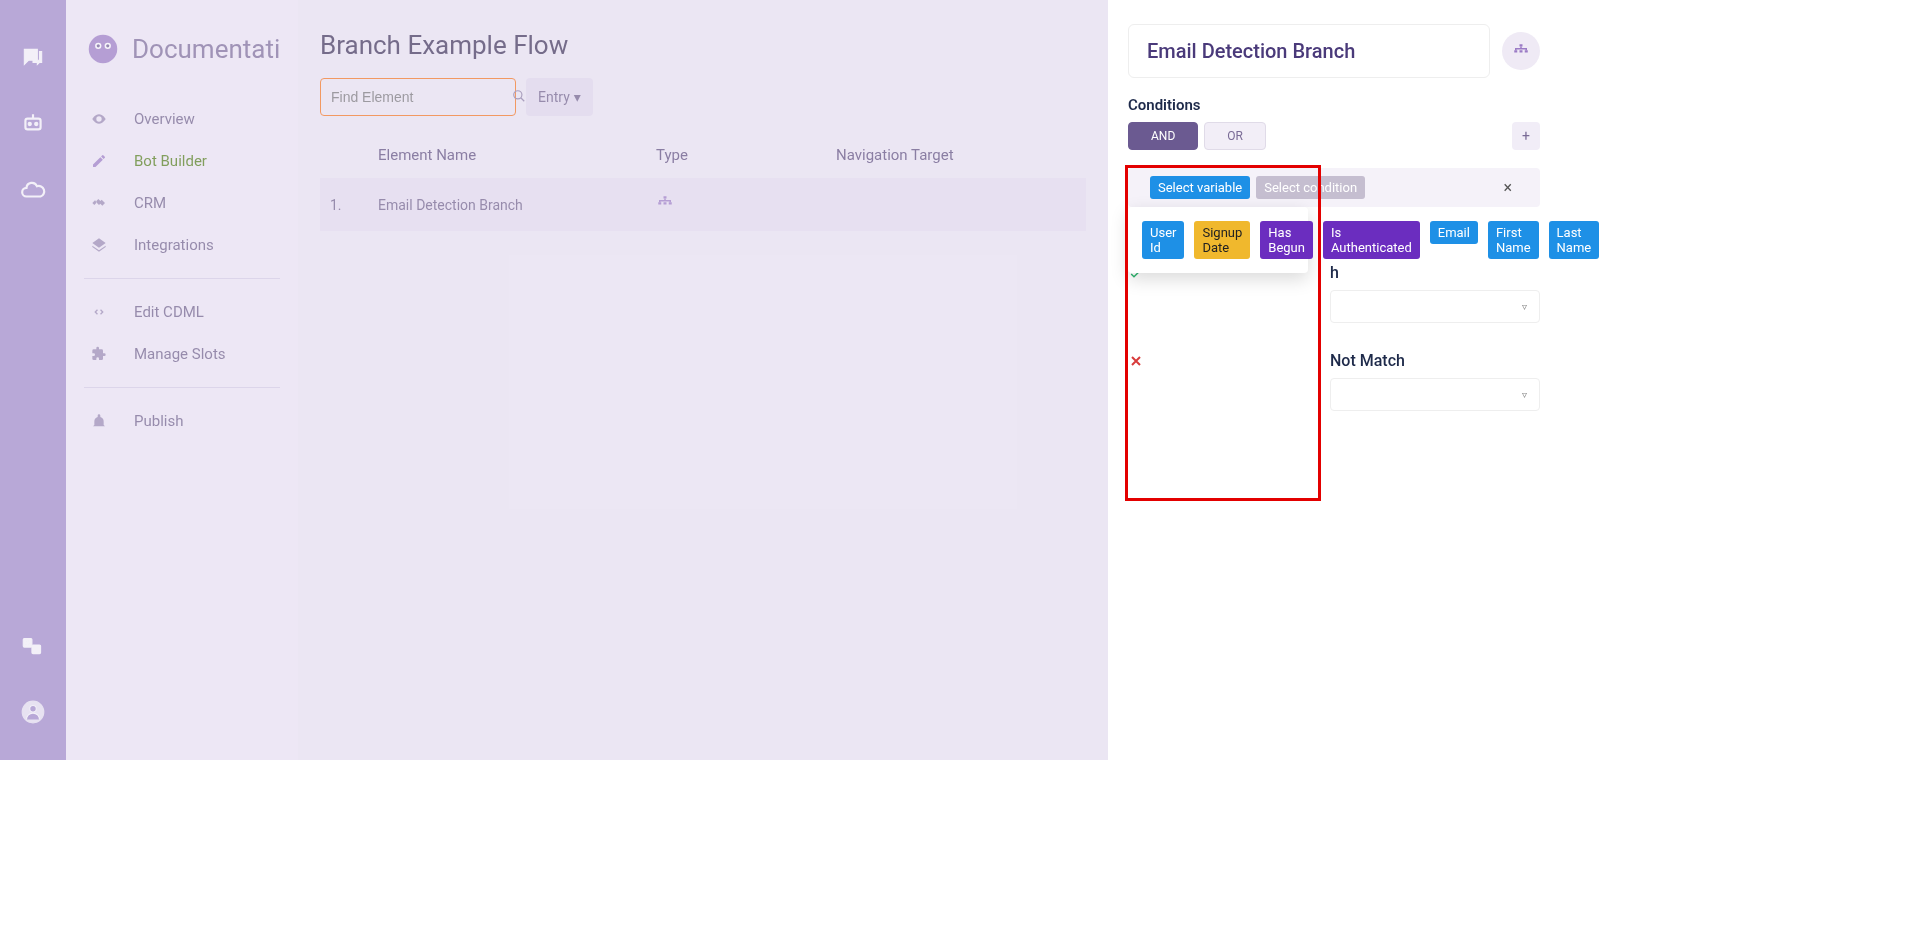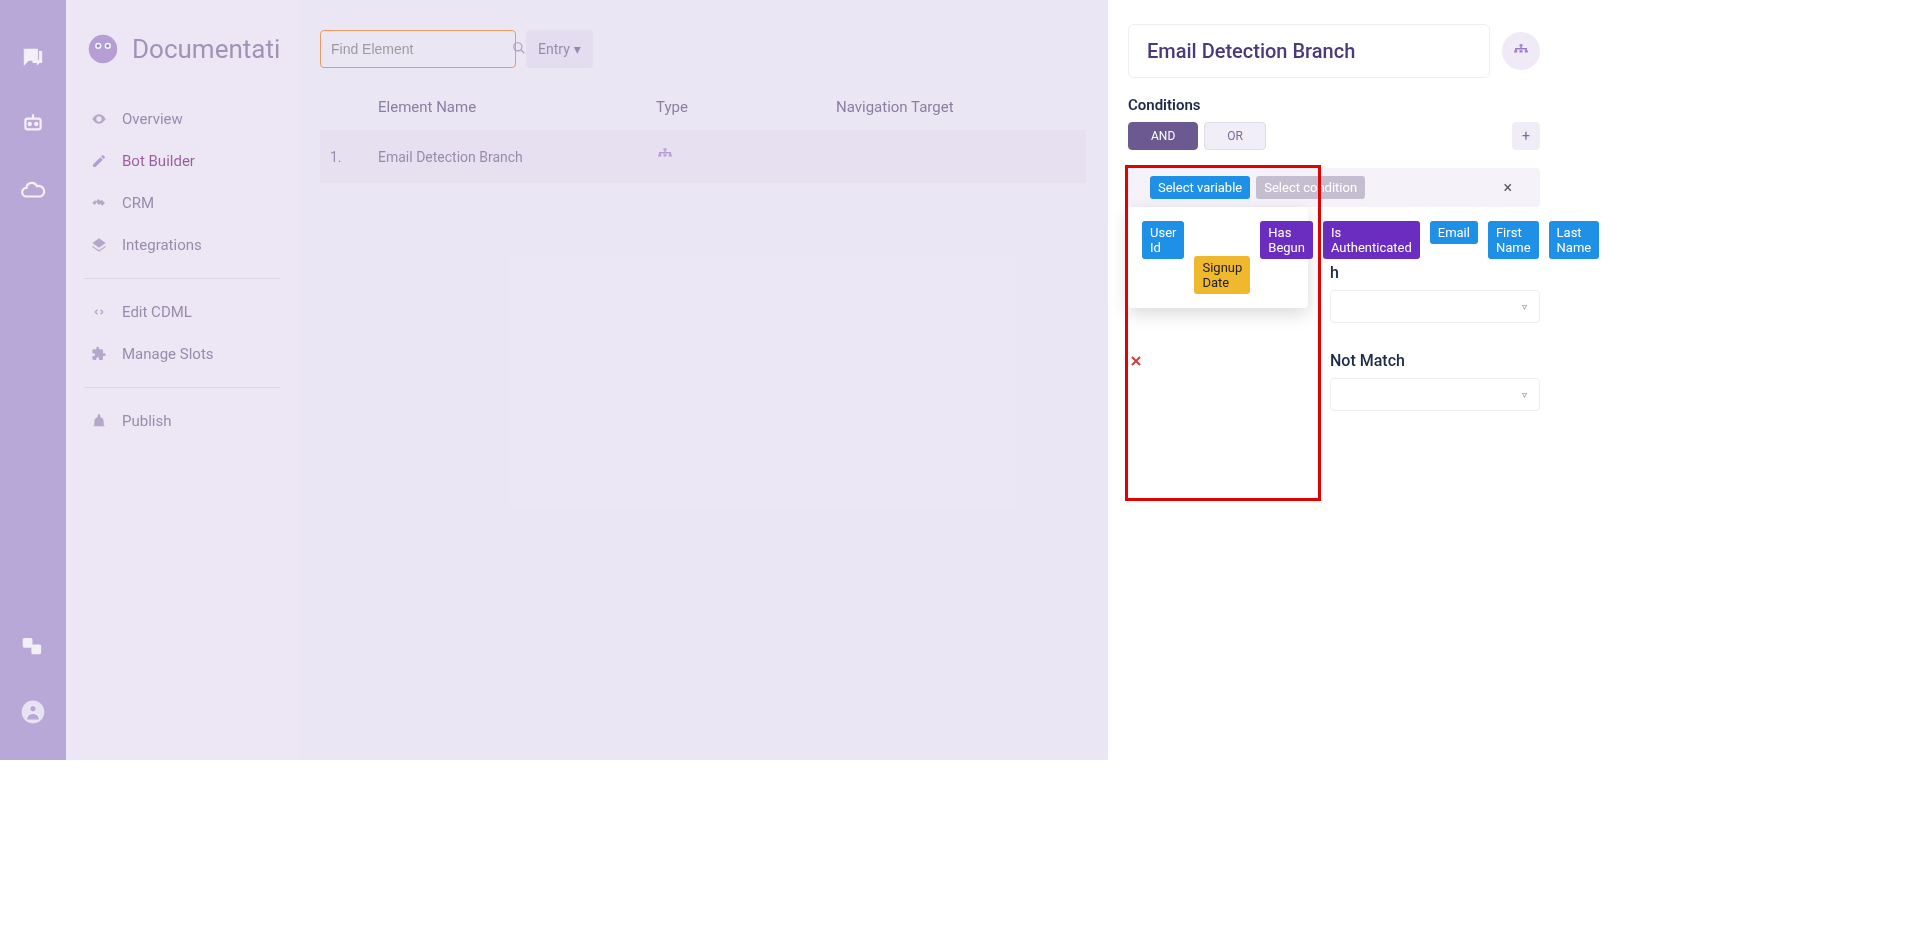--- a/index.html
+++ b/index.html
@@ -63,29 +63,29 @@
 .sidebar .brand-title {
   font-size: 26px;
   color: #7B6B98;
   white-space: nowrap;
   overflow: hidden;
 }
 .sidebar .navlist { padding: 0 10px; }
 .sidebar .navitem {
   display: flex;
   align-items: center;
-  gap: 14px;
+  gap: 26px;
   padding: 12px 14px;
   color: #6d5f88;
   border-radius: 4px;
   cursor: pointer;
   font-size: 15px;
 }
 .sidebar .navitem.active {
-  color: #701a75;
+  color: #4d7c0f;
 }
 .sidebar .navitem .navicon {
   width: 18px; height: 18px;
   display:inline-flex;align-items:center;justify-content:center;
   color:#9a8bb3;
 }
 .sidebar .navitem.active .navicon { color:#9B7BC5; }
 .sidebar hr {
   border: none;
   border-top: 1px solid #d8cfe6;
@@ -249,21 +249,21 @@
   box-shadow:0 6px 18px rgba(0,0,0,0.15);
   padding:14px 14px;
   display:flex;flex-direction:row;gap:10px;
   z-index:30;
 }
 .var-item{
   padding:4px 8px;border-radius:3px;font-size:13px;color:#fff;cursor:pointer;
   align-self:flex-start;
 }
 .var-blue{background:#1E90E6;}
-.var-yellow{background:#F0B82D;color:#222;margin-top:35px;}
+.var-yellow{background:#F0B82D;color:#222;}
 .var-purple{background:#6B2DBF;}
 
 
 .red-box{
   position:absolute;
   border:3px solid #E30000;
   pointer-events:none;
   z-index:40;
 }
 
@@ -397,20 +397,21 @@
             <svg width="16" height="16" viewBox="0 0 24 24" fill="currentColor">
               <path d="M12 2a2 2 0 00-2 2v2.1A7 7 0 005 13v5l-2 2h18l-2-2v-5a7 7 0 00-5-6.9V4a2 2 0 00-2-2z"></path>
             </svg>
           </span>
         <span>Publish</span>
       </div>
     </div>
   </div>
 
   <div class="main">
+    <div class="title">Branch Example Flow</div>
     <div class="toolbar">
       <div class="searchbox">
         <input placeholder="Find Element" style="">
         <span class="sicon"><svg width="14" height="14" viewBox="0 0 24 24" fill="none" stroke="currentColor" stroke-width="2">
               <circle cx="10" cy="10" r="7"></circle>
               <line x1="15" y1="15" x2="21" y2="21"></line>
             </svg></span>
       </div>
       <div class="dropdown">
         <span>Entry</span>

